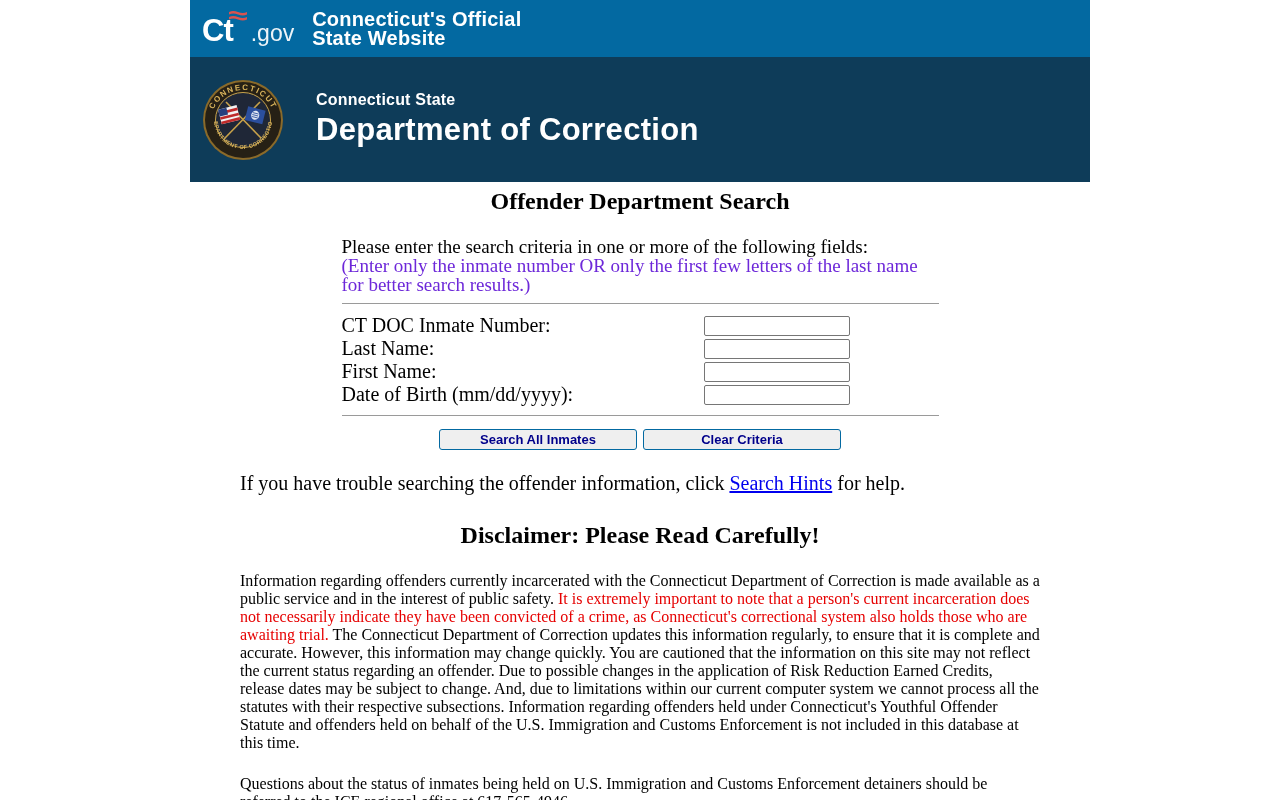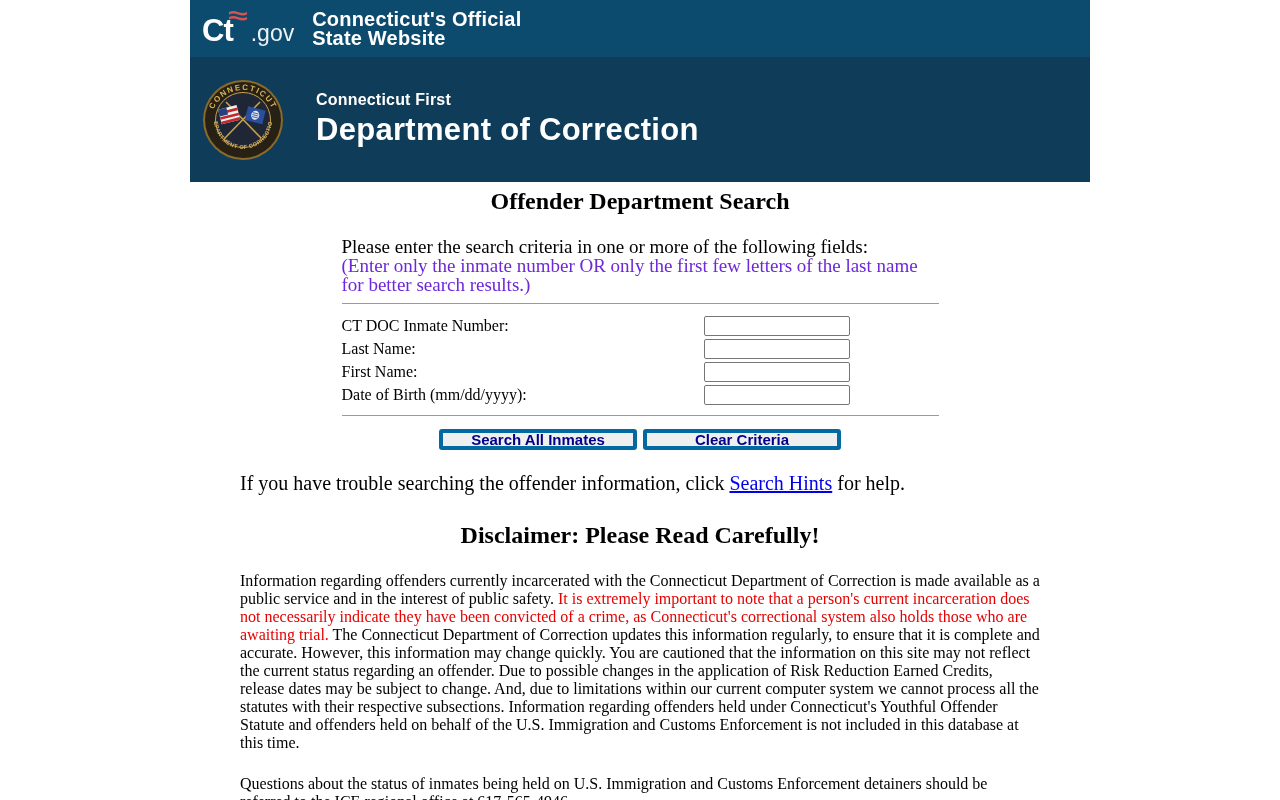--- a/index.html
+++ b/index.html
@@ -5,21 +5,21 @@
   * { box-sizing: border-box; }
   html, body { margin: 0; padding: 0; background: #ffffff; }
   body {
     width: 1280px; height: 800px; overflow: hidden;
     font-family: "Liberation Serif", serif; color: #000;
   }
 
   
   .band { width: 900px; margin: 0 auto; }
   .topbar {
-    height: 57px; background: #0c4a6e;
+    height: 57px; background: #0369a1;
     display: flex; align-items: center; padding-left: 12px;
   }
   .logo { position: relative; display: flex; align-items: baseline; color: #fff;
           font-family: "Liberation Sans", sans-serif; padding-top: 4px; }
   .logo-ct { font-size: 31px; font-weight: bold; letter-spacing: -1px; line-height: 1; }
   .logo-gov { font-size: 23px; font-weight: 400; opacity: .93; line-height: 1; margin-left: 18px; }
   .logo-flag { position: absolute; top: -3px; left: 26px; }
   .tagline {
     margin-left: 18px; color: #fff; font-family: "Liberation Sans", sans-serif;
     font-size: 20px; line-height: 19px; font-weight: 600; letter-spacing: .2px;
@@ -35,31 +35,31 @@
 
   
   .content { width: 800px; margin: 0 auto; }
   .page-title { font-size: 24px; font-weight: bold; text-align: center; margin: 6px 0 0; }
 
   .form-wrap { width: 597px; margin: 22px auto 0; }
   .intro { font-size: 19px; line-height: 19px; }
   .intro-red { color: #6d28d9; }
   hr.divider { border: none; border-top: 1px solid #9a9a9a; margin: 9px 0 10px; }
   .form-row { display: flex; align-items: center; height: 23px; }
-  .form-label { width: 362px; font-size: 16px; }
+  .form-label { width: 362px; font-size: 20px; }
   .form-input {
     width: 146px; height: 20px; border: 1px solid #767676; border-radius: 2px;
     background: #fff; font-size: 13px; padding: 1px 3px;
     font-family: "Liberation Sans", sans-serif;
   }
   .button-row { display: flex; justify-content: center; gap: 6px; margin-top: 13px; }
   .btn {
-    width: 198px; height: 21px; background: #efefef; border: 4px solid #0369a1;
+    width: 198px; height: 21px; background: #efefef; border: 1px solid #0369a1;
     border-radius: 3px; font-family: "Liberation Sans", sans-serif;
-    font-size: 15px; font-weight: bold; color: #00008b;
+    font-size: 13px; font-weight: bold; color: #00008b;
     display: flex; align-items: center; justify-content: center; cursor: pointer;
     padding: 0;
   }
   .help-line { margin-top: 22px; font-size: 20px; }
   a.hint-link { color: #0000ee; text-decoration: underline; cursor: pointer; }
 
   .disclaimer-title { font-size: 24px; font-weight: bold; text-align: center; margin: 27px 0 0; }
   .disclaimer-p { font-size: 16px; line-height: 18px; margin: 23px 0 0; }
   .red { color: #e60000; }
 </style>
@@ -110,21 +110,21 @@
         <rect x="18" y="28" width="8.5" height="7" fill="#27407e"></rect>
       </g>
       <g transform="rotate(14 52 37)">
         <rect x="44" y="29" width="18" height="14" fill="#2b4f9e"></rect>
         <ellipse cx="53" cy="36" rx="4" ry="4.6" fill="#dfe6f2"></ellipse>
         <path d="M50 34 h6 M50 36 h6 M50 38 h6" stroke="#2b4f9e" stroke-width="0.8"></path>
       </g>
     </svg>
   </div>
   <div class="agency">
-    <div class="agency-small">Connecticut First</div>
+    <div class="agency-small">Connecticut State</div>
     <div class="agency-large">Department of Correction</div>
   </div>
 </div>
 
 <div class="content">
 
   <h2 class="page-title">Offender Department Search</h2>
 
   <div class="form-wrap">
     <div class="intro">

